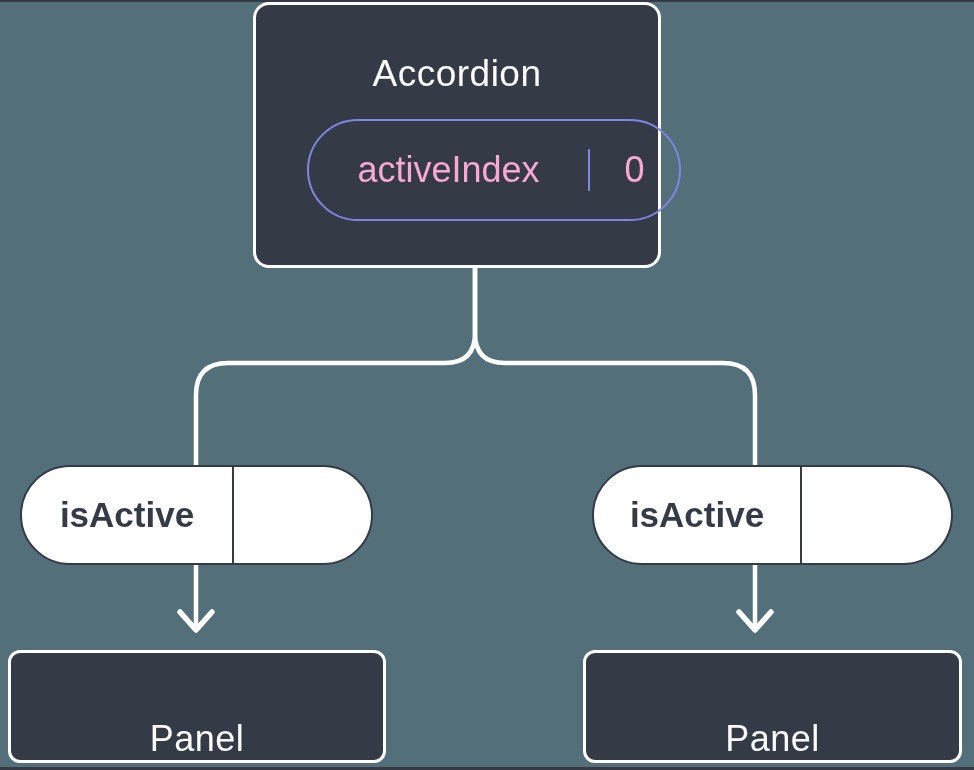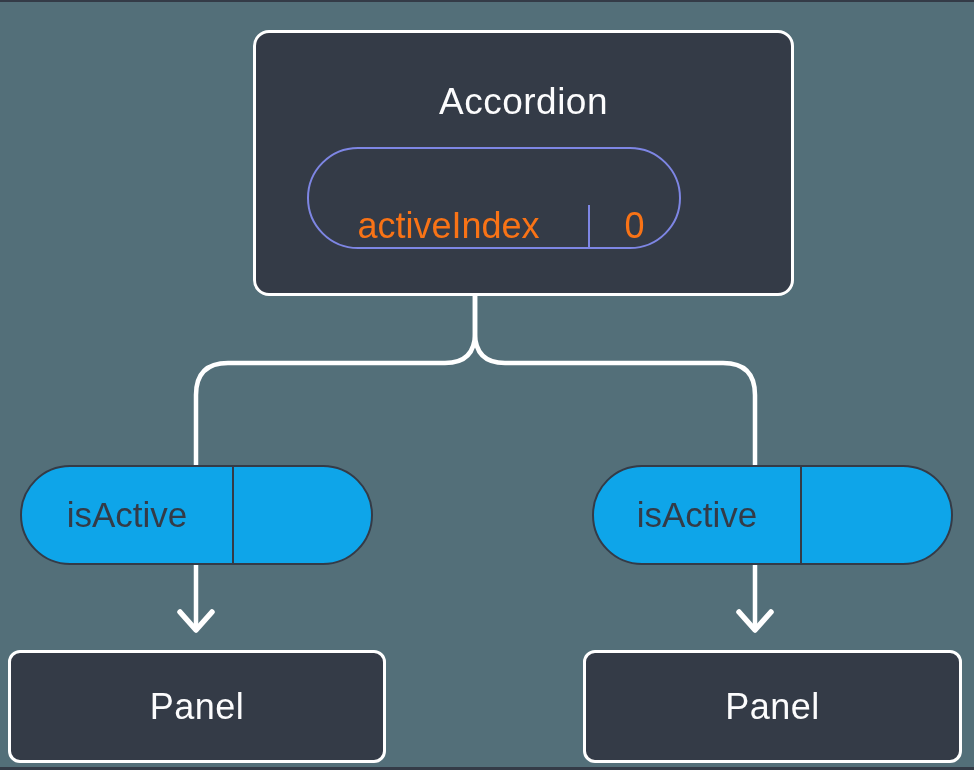--- a/index.html
+++ b/index.html
@@ -17,69 +17,68 @@
   svg.connectors{position:absolute;left:0;top:0;z-index:1;}
 
   .node{
     position:absolute;
     background:#343B47;
     border:3px solid #FFFFFF;
     box-sizing:border-box;
     z-index:10;
   }
   .node.root{
-    left:253px;top:2px;width:541px;height:266px;
+    left:253px;top:2px;width:408px;height:266px;
     border-radius:16px;
-    margin-top:28px;
   }
   .node-title{
     position:absolute;left:0;top:48px;width:100%;
     text-align:center;
     color:#FCFCFD;
     font-size:37px;font-weight:500;letter-spacing:0.5px;
   }
   .prop-pill{
     position:absolute;left:51px;top:114px;
     width:374px;height:102px;
     box-sizing:border-box;
     border:2.5px solid #7E86E4;
     border-radius:60px;
-    display:flex;align-items:flex-end;
-    color:#f97316;
+    display:flex;align-items:center;
+    color:#f9a8d4;
     font-size:36px;
   }
   .prop-pill .cell{
     display:flex;align-items:center;justify-content:center;
   }
   .prop-pill .cell.name{width:279px;border-right:2.5px solid #7E86E4;}
   .prop-pill .cell.value{flex:1;}
 
   .state-pill{
     position:absolute;top:465px;height:100px;
     box-sizing:border-box;
-    background:#0ea5e9;
+    background:#ffffff;
     border:2.5px solid #343B47;
     border-radius:52px;
     display:flex;align-items:stretch;
     color:#343B47;
-    font-size:35px;font-weight:400;
+    font-size:35px;font-weight:700;
     z-index:10;
   }
   .state-pill .cell{display:flex;align-items:center;justify-content:center;}
   .state-pill .cell.name{border-right:2.5px solid #343B47;}
   .state-pill.left{left:20px;width:353px;}
   .state-pill.left .cell.name{width:210px;}
   .state-pill.right{left:592px;width:361px;}
   .state-pill.right .cell.name{width:206px;}
   .state-pill .cell.value{flex:1;}
 
   .node.panel{
     top:650px;height:113px;
     border-radius:12px;
-    display:flex;align-items:center;justify-content:center;
+    display:flex;align-items:flex-end;justify-content:center;
     color:#FCFCFD;font-size:36px;font-weight:500;letter-spacing:0.5px;
   }
   .node.panel.left{left:8px;width:378px;}
   .node.panel.right{left:583px;width:379px;}
 </style>
 </head>
 <body>
 
 <div class="canvas">
 

